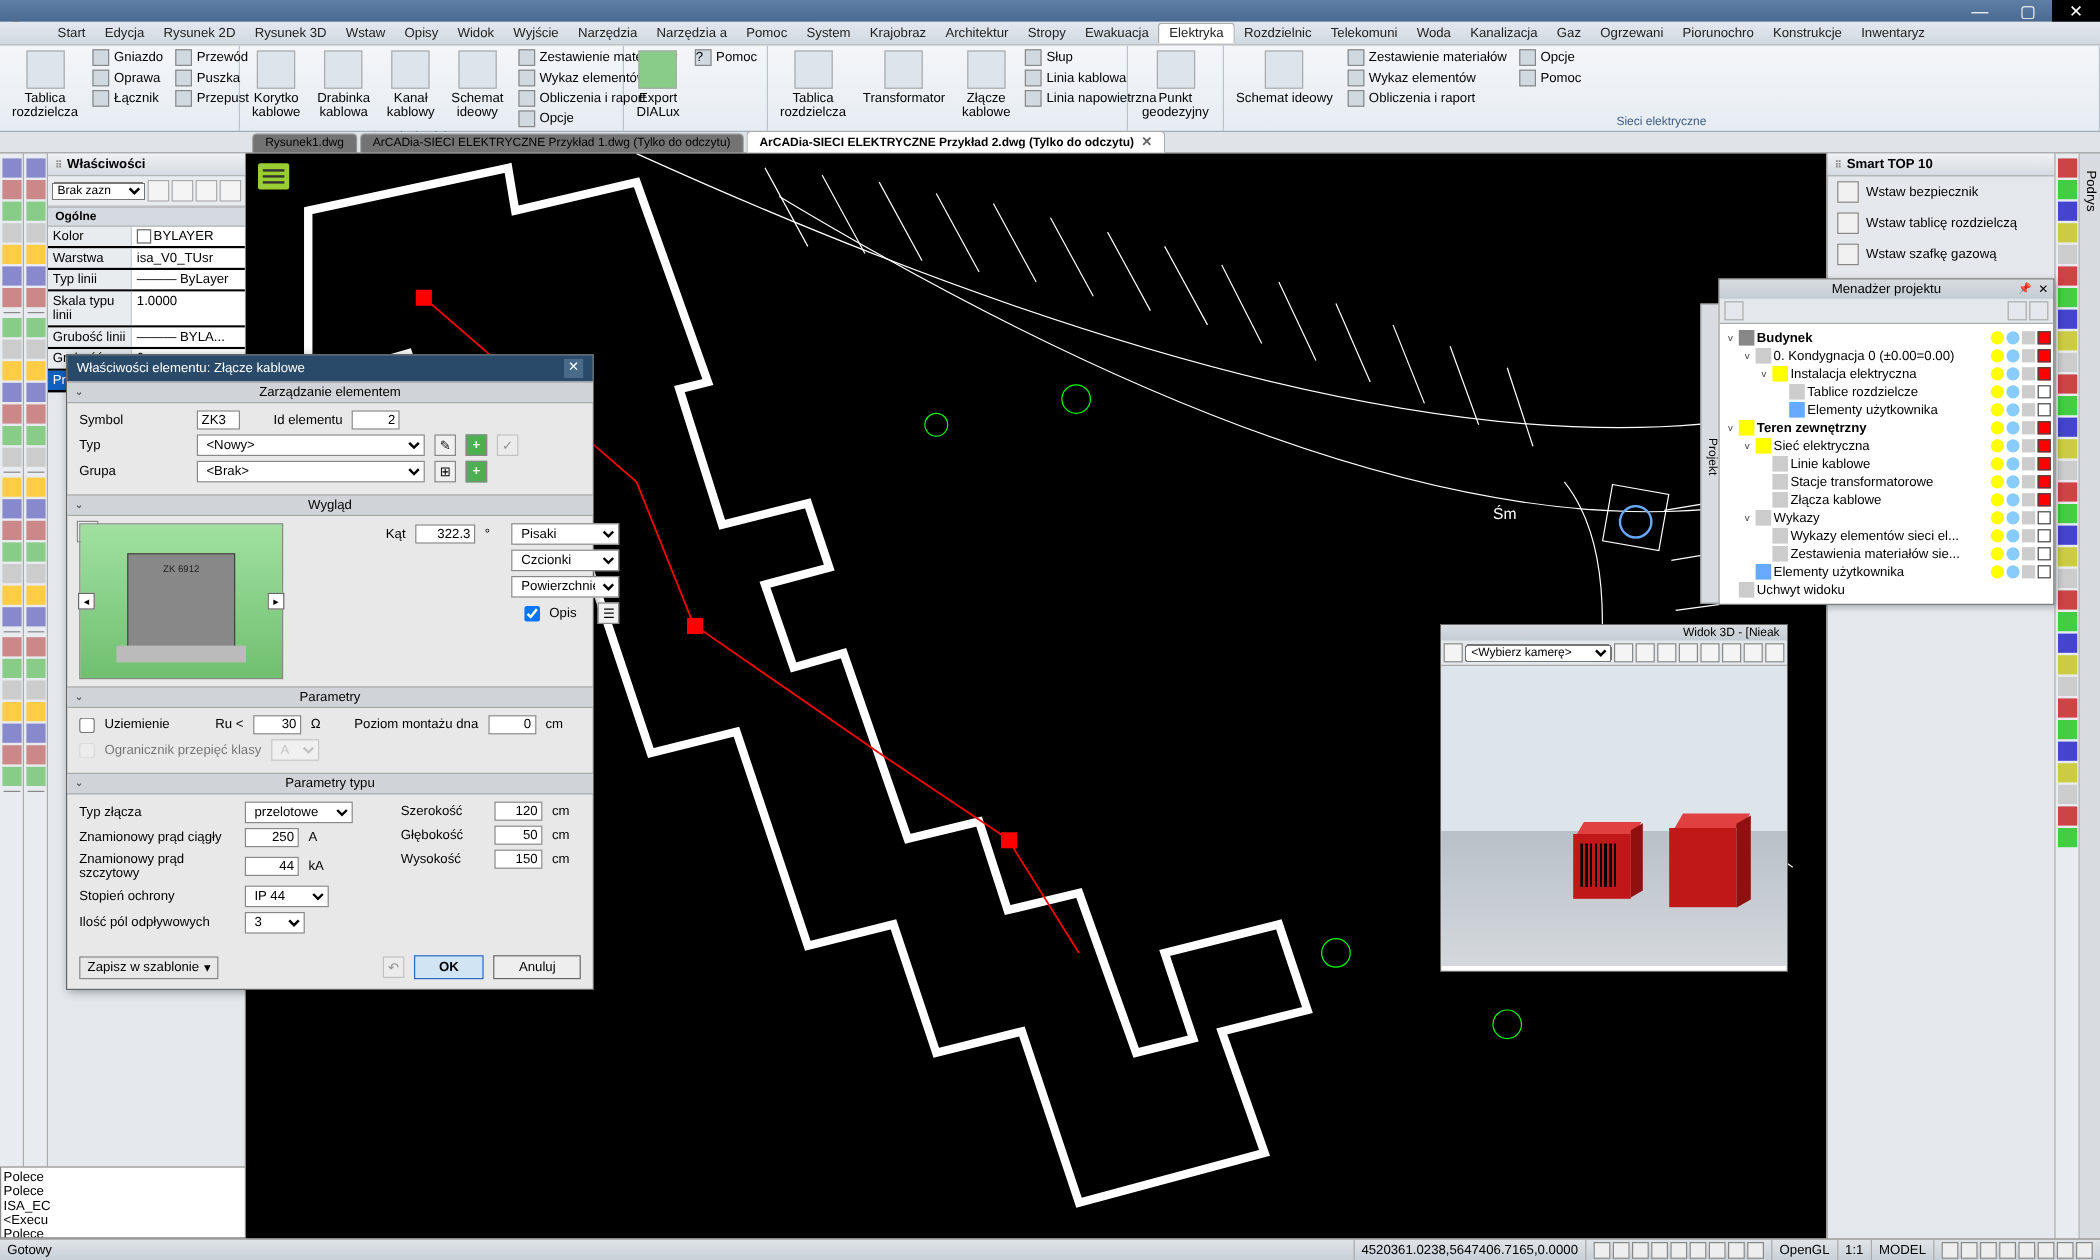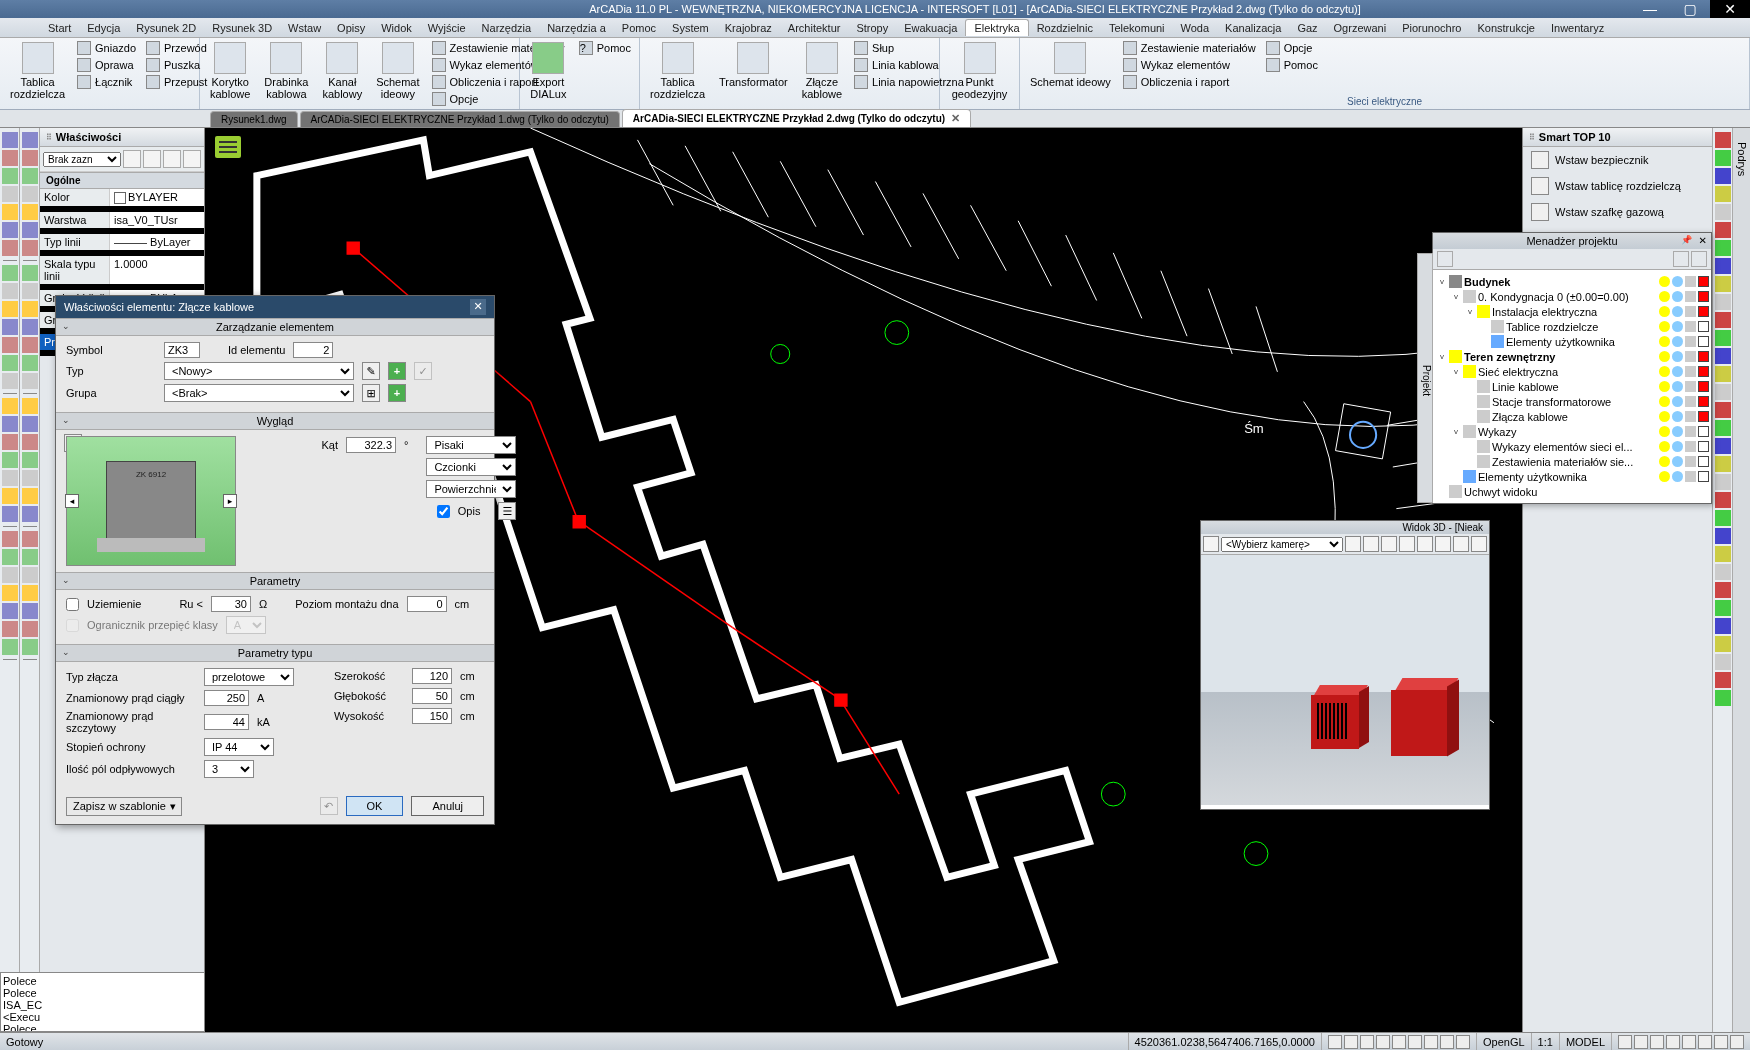--- a/index.html
+++ b/index.html
@@ -51,21 +51,21 @@
 .ltoolbar .line { border-top:1px solid #888; width:14px; height:0; margin:2px 0; }
 
 
 .proppanel { width:165px; background:#e4e8ec; border-right:1px solid #888; display:flex; flex-direction:column; }
 .panel-title { background:linear-gradient(#f0f2f4,#d4dae0); padding:3px 6px; font-weight:bold; border-bottom:1px solid #aaa; display:flex; align-items:center; }
 .panel-title .grip { color:#888; margin-right:4px; font-size:8px; }
 .prop-toolbar { display:flex; gap:2px; padding:3px; background:#e8ecee; border-bottom:1px solid #ccc; align-items:center; }
 .prop-toolbar select { flex:1; font-size:10px; }
 .prop-toolbar .tico { width:18px;height:18px;border:1px solid #aaa;background:#f4f4f4; }
 .prop-section-hdr { background:#d4dae0; padding:2px 6px; font-weight:bold; font-size:10px; border-top:1px solid #aaa; border-bottom:1px solid #aaa; }
-.prop-row { display:flex; font-size:10px; border-bottom:6px solid #000000; }
+.prop-row { display:flex; font-size:10px; border-bottom:2px solid #000000; }
 .prop-row .k { width:70px; padding:2px 4px; background:#e8ecee; border-right:1px solid #ccc; }
 .prop-row .v { flex:1; padding:2px 4px; background:#fff; }
 .prop-row.sel .k { background:#1060c0; color:#fff; }
 .prop-row .chk { width:12px;height:12px;border:1px solid #666;display:inline-block;vertical-align:middle;margin-right:2px;background:#fff; }
 
 
 .canvas-wrap { flex:1; position:relative; background:#000; }
 .menu-btn { position:absolute; top:8px; left:10px; width:26px; height:22px; background:#9acd32; border-radius:2px; display:flex; flex-direction:column; justify-content:center; gap:3px; padding:4px; }
 .menu-btn div { height:2px; background:#333; }
 
@@ -101,21 +101,21 @@
 .drow input[type=text], .drow select { border:1px solid #888; padding:1px 3px; font-size:11px; background:#fff; }
 .dicon-btn { width:18px;height:18px;border:1px solid #888;background:#f0f0f0;display:inline-flex;align-items:center;justify-content:center;font-size:11px; }
 .dicon-btn.green { background:#4caf50; color:#fff; font-weight:bold; }
 .preview { width:170px; height:130px; background:linear-gradient(#a0e0a0,#70c070); border:1px solid #888; display:flex; align-items:center; justify-content:center; position:relative; }
 .preview .box { width:90px; height:80px; background:#888; border:1px solid #444; position:relative; }
 .preview .box::before { content:""; position:absolute; bottom:-12px; left:-10px; right:-10px; height:14px; background:#bbb; }
 .dprev-navl,.dprev-navr { position:absolute; top:50%; width:14px;height:14px; border:1px solid #666; background:#fff; transform:translateY(-50%); font-size:9px; text-align:center; line-height:12px; }
 .dprev-navl { left:-2px; } .dprev-navr { right:-2px; }
 .dfooter { display:flex; gap:8px; justify-content:flex-end; padding:8px 10px; align-items:center; }
 .dfooter button { padding:3px 20px; border:1px solid #666; background:#eee; font-size:11px; }
-.dfooter button.primary { background:#d0e4f4; border:1px solid #2a6ac0; }
+.dfooter button.primary { background:#d0e4f4; border:1px solid #2a6ac0;font-weight:bold; }
 .dfooter .save { margin-right:auto; padding:2px 6px; border:1px solid #888; font-size:10px; display:flex; align-items:center; gap:4px; }
 
 
 .projmgr { position:absolute; right:38px; top:232px; width:280px; background:#e8e8e8; border:1px solid #666; box-shadow:2px 2px 6px rgba(0,0,0,0.3); z-index:40; }
 .projmgr .pmtitle { background:linear-gradient(#d8dce0,#c4ccd4); padding:2px 6px; text-align:center; font-size:11px; position:relative; }
 .projmgr .pmtitle .pin { position:absolute; right:18px; top:2px; font-size:9px; }
 .projmgr .pmtitle .x { position:absolute; right:4px; top:2px; font-size:10px; }
 .pmtoolbar { display:flex; padding:2px 4px; gap:2px; border-bottom:1px solid #aaa; background:#e4e8ec; }
 .pmtoolbar .sp { flex:1; }
 .pmtoolbar .ico { width:16px;height:16px;border:1px solid #aaa; }
@@ -170,21 +170,20 @@
   <div class="qa-icon" style="background:#ff0"></div>
   <div class="qa-icon"></div>
   <div class="qa-icon"></div>
   <div class="qa-combo">
       <span>isa_V0_TUsr</span>
       <span>▾</span>
     </div>
 </div>
 
 <div class="titlebar">
-  <div class="title">ArCADia 11.0 PL - WEWNĘTRZNA, NIEKOMERCYJNA LICENCJA - INTERSOFT [L01] - [ArCADia-SIECI ELEKTRYCZNE Przykład 2.dwg (Tylko do odczytu)]</div>
   <div class="wincontrols">
     <div>—</div>
     <div>▢</div>
     <div class="close">✕</div>
   </div>
 </div>
 
 <div class="menutabs" id="menutabs">
     <span>Start</span>
     <span>Edycja</span>

